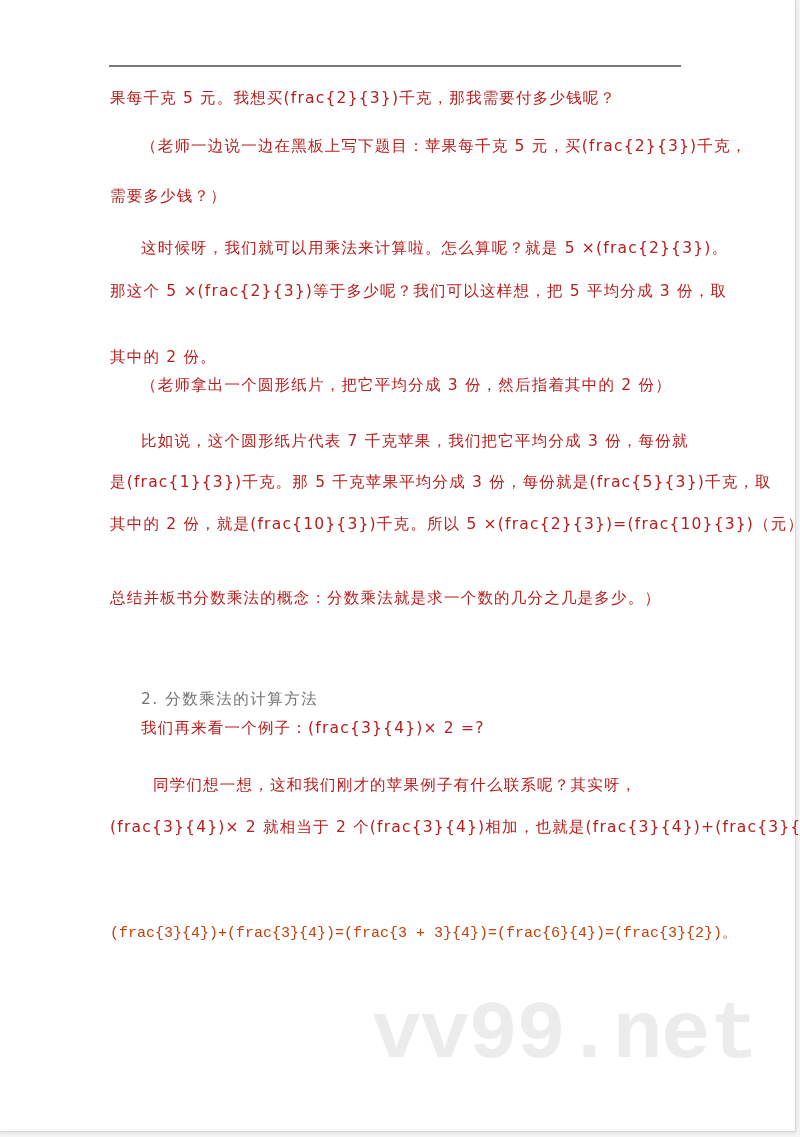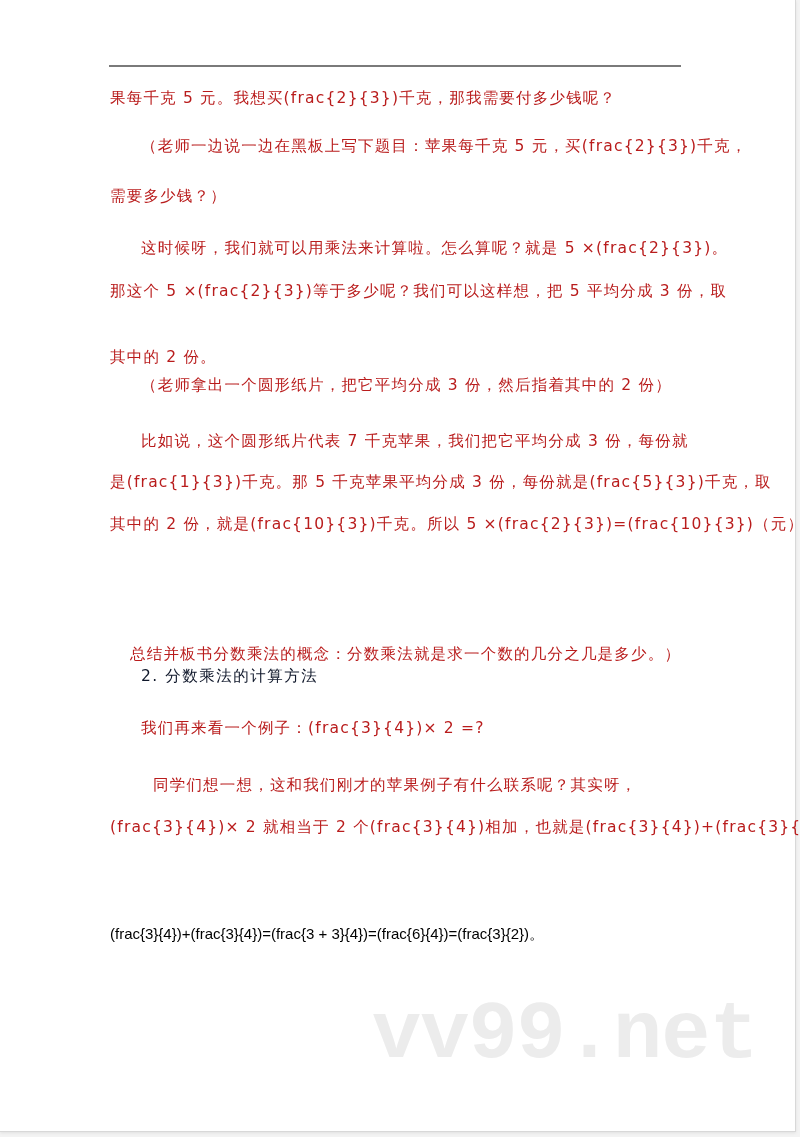--- a/index.html
+++ b/index.html
@@ -37,29 +37,30 @@
       position: absolute;
       left: 110px;
       font-size: 15.5px;
       color: #b91c1c;
       white-space: nowrap;
       letter-spacing: 1.2px;
       line-height: 20px;
     }
     .line.indent { left: 141px; }
     .line.formula {
-      font-family: Liberation Sans, sans-serif;
-      color: #000000;
+      font-family: Liberation Mono, monospace;
+      color: #c2410c;
       letter-spacing: 0;
       font-size: 15px;
     }
     .line.heading {
       left: 141px;
-      color: #0f172a;
+      color: #737373;
       letter-spacing: 1.5px;
+      margin-top: 23px;
     }
     .watermark {
       position: absolute;
       left: 372px;
       top: 995px;
       font-family: Liberation Mono, monospace;
       font-weight: bold;
       font-size: 82px;
       color: #ececec;
       letter-spacing: -1px;
@@ -81,21 +82,21 @@
   <div class="line indent" style="top:238px;">这时候呀，我们就可以用乘法来计算啦。怎么算呢？就是 5 ×(frac{2}{3})。</div>
   <div class="line" style="top:281px;">那这个 5 ×(frac{2}{3})等于多少呢？我们可以这样想，把 5 平均分成 3 份，取</div>
   <div class="line" style="top:323px;margin-top:24px;">其中的 2 份。</div>
 
   <div class="line indent" style="top:375px;">（老师拿出一个圆形纸片，把它平均分成 3 份，然后指着其中的 2 份）</div>
 
   <div class="line indent" style="top:431px;">比如说，这个圆形纸片代表 7 千克苹果，我们把它平均分成 3 份，每份就</div>
   <div class="line" style="top:472px;">是(frac{1}{3})千克。那 5 千克苹果平均分成 3 份，每份就是(frac{5}{3})千克，取</div>
   <div class="line" style="top:514px;">其中的 2 份，就是(frac{10}{3})千克。所以 5 ×(frac{2}{3})=(frac{10}{3})（元）。</div>
 
-  <div class="line" style="top:644px;margin-left:20px;">总结并板书分数乘法的概念：分数乘法就是求一个数的几分之几是多少。）</div>
+  <div class="line" style="top:588px;">总结并板书分数乘法的概念：分数乘法就是求一个数的几分之几是多少。）</div>
 
   <div class="line heading" style="top:666px;">2. 分数乘法的计算方法</div>
 
   <div class="line indent" style="top:718px;">我们再来看一个例子：(frac{3}{4})× 2 =?</div>
 
   <div class="line indent" style="top:775px;margin-left:12px;">同学们想一想，这和我们刚才的苹果例子有什么联系呢？其实呀，</div>
   <div class="line" style="top:817px;">(frac{3}{4})× 2 就相当于 2 个(frac{3}{4})相加，也就是(frac{3}{4})+(frac{3}{4})。</div>
 
 
   <div class="line formula" style="top:924px;">(frac{3}{4})+(frac{3}{4})=(frac{3 + 3}{4})=(frac{6}{4})=(frac{3}{2})。</div>

